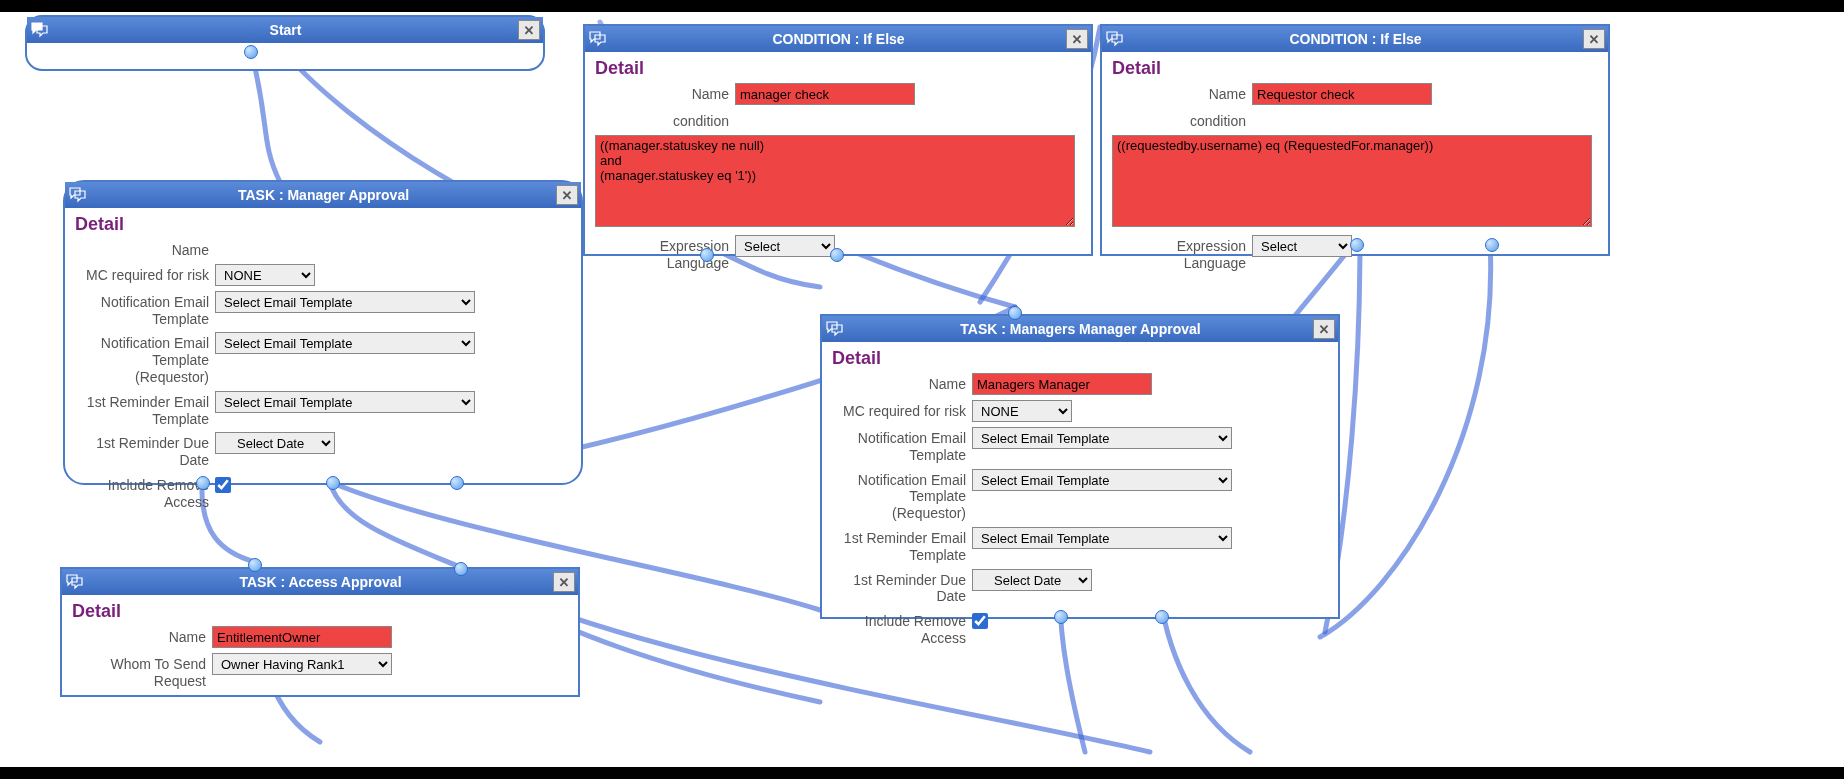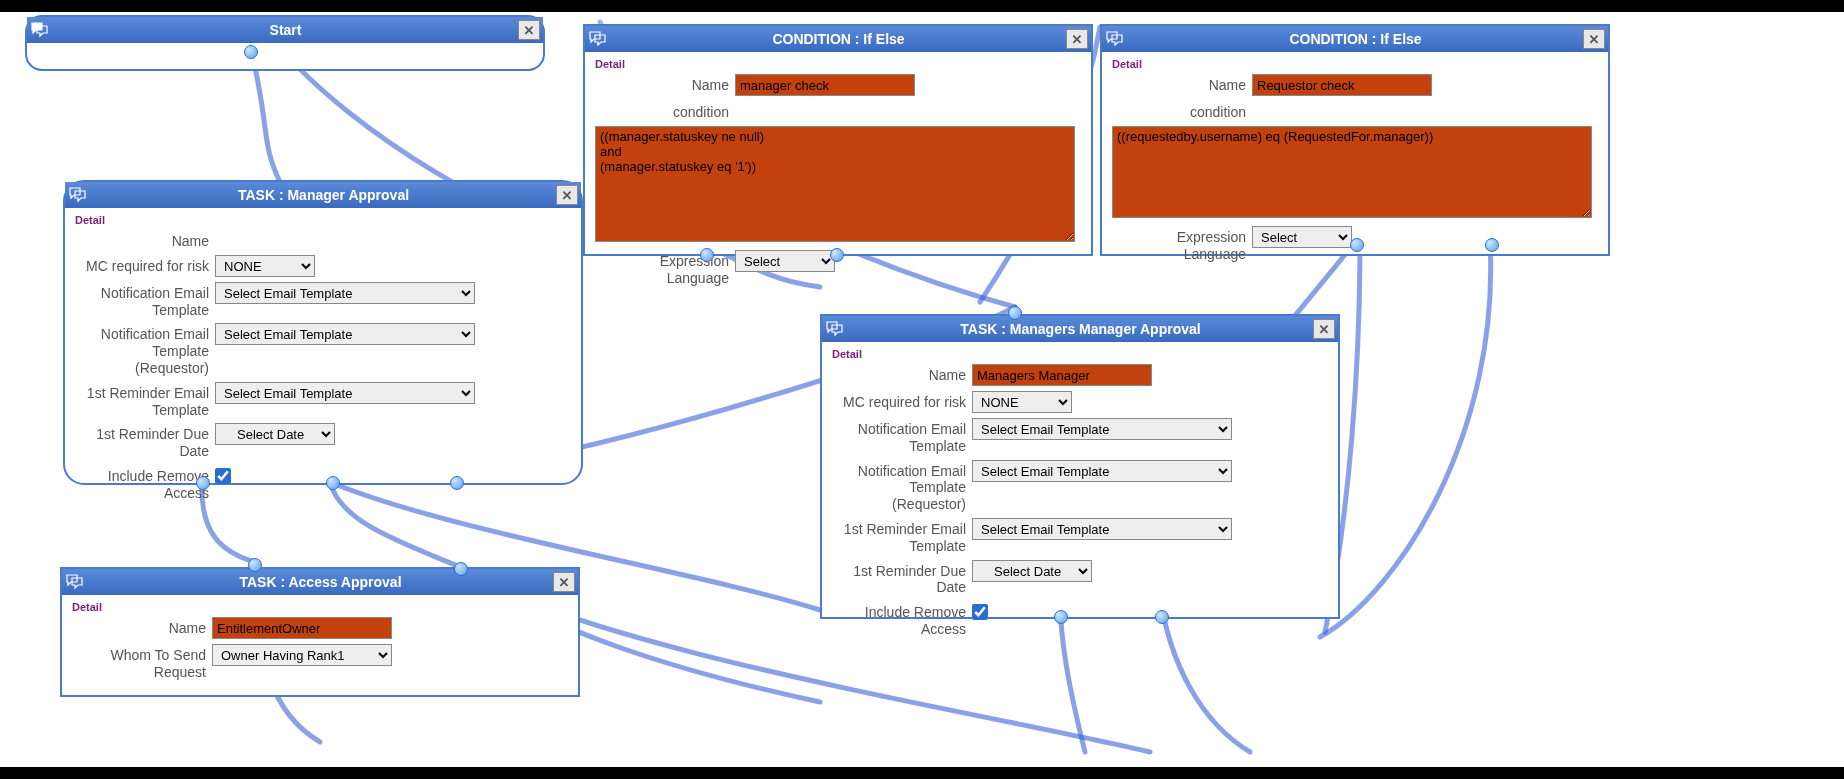--- a/index.html
+++ b/index.html
@@ -75,21 +75,21 @@
     display: flex;
     align-items: center;
     justify-content: center;
     margin-right: 3px;
     cursor: pointer;
   }
   .node-body { padding: 6px 10px 10px 10px; }
   .detail-label {
     color: #7a1f7a;
     font-weight: bold;
-    font-size: 11px;
+    font-size: 18px;
     margin-bottom: 4px;
     display: block;
   }
   .form-row {
     display: flex;
     align-items: flex-start;
     margin-bottom: 5px;
   }
   .form-row .lbl {
     width: 140px;
@@ -99,21 +99,21 @@
     font-size: 14px;
     line-height: 1.2;
     padding-top: 3px;
   }
   .form-row .ctrl { flex:1; }
   input[type="text"], textarea, select {
     font-family: inherit;
     font-size: 13px;
     border: 1px solid #888;
     padding: 2px 4px;
-    background:#c2410c;
+    background:#ef4444;
   }
   input[type="text"] { width: 180px; height: 22px; }
   textarea { width: 100%; resize: both; }
   select { height: 22px; background:#eee; }
   select.wide { width: 260px; }
   select.mid { width: 120px; padding-left: 17px; }
   select.narrow { width: 100px; }
   input[type="checkbox"] {
     width: 16px; height: 16px; accent-color: #2b6cd3; margin-top:3px;
   }
@@ -186,21 +186,21 @@
     <span class="detail-label">Detail</span>
     <div class="form-row">
       <div class="lbl">Name</div>
       <div class="ctrl"><input type="text" value="manager check" style=""></div>
     </div>
     <div class="form-row">
       <div class="lbl">condition</div>
       <div class="ctrl"></div>
     </div>
     <div class="form-row">
-      <div class="ctrl" style="width:100%"><textarea rows="5" style="width: 480px; height: 116px;">((manager.statuskey ne null)
+      <div class="ctrl" style="width:100%"><textarea rows="5" style="width: 480px; height: 92px;">((manager.statuskey ne null)
 and
 (manager.statuskey eq '1'))</textarea></div>
     </div>
     <div class="form-row">
       <div class="lbl">Expression Language</div>
       <div class="ctrl"><select class="narrow"><option>Select</option></select></div>
     </div>
   </div>
 </div>
 

